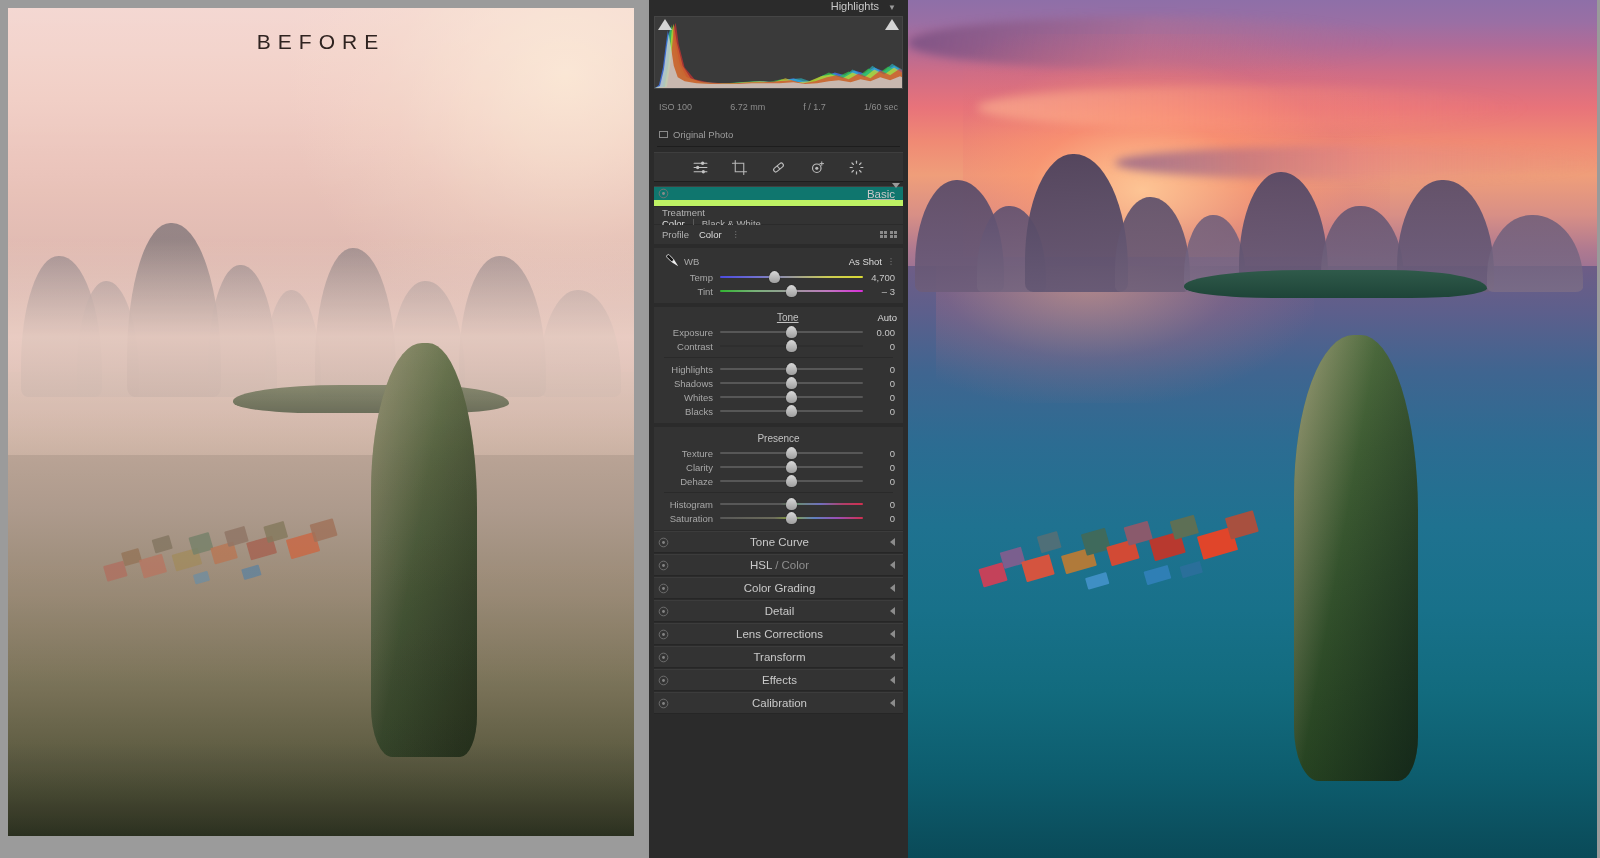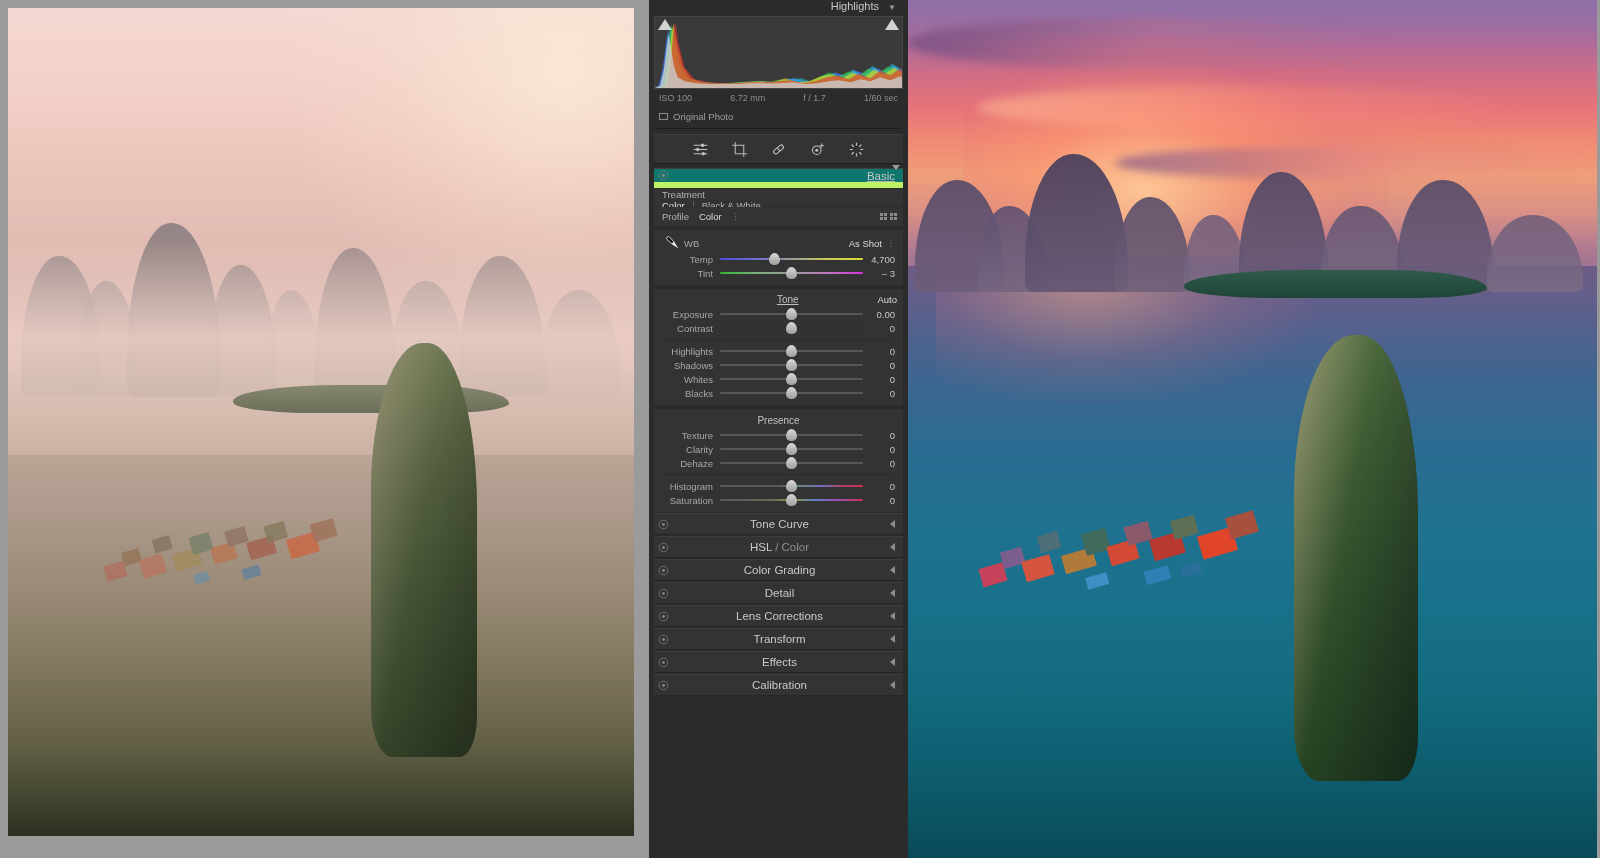--- a/index.html
+++ b/index.html
@@ -108,21 +108,21 @@
   }
   .hist-svg { position:absolute; inset:0; width:100%; height:100%; }
   .clip-tri {
     position:absolute; top:2px; width:0;height:0;
     border-left:7px solid transparent;border-right:7px solid transparent;
     border-bottom:11px solid #d4d4d4;
   }
   .clip-tri.l { left:3px; } .clip-tri.r { right:3px; }
   .hist-meta {
     display:flex; justify-content:space-between; align-items:center;
-    margin:0 8px; padding:4px 2px 3px 2px; font-size:9px; color:#8d8d8d;
+    margin:9px 8px; padding:4px 2px 3px 2px; font-size:9px; color:#8d8d8d;
   }
   .orig-photo {
     margin:2px 8px 0 8px; padding:3px 2px 6px 2px; font-size:9.5px; color:#9d9d9d;
     display:flex; align-items:center; gap:5px; border-bottom:1px solid #1d1d1d;
   }
   .orig-box { width:9px;height:7px;border:1px solid #8a8a8a; display:inline-block;}
 
   .tool-row {
     margin:5px 5px 0 5px; height:30px; background:#333333;
     display:flex; align-items:center; justify-content:center; gap:22px;
@@ -290,20 +290,21 @@
         <div class="vh" style="left:50%;top:50%;width:9%;height:9%;background:#a05a4a;"></div>
         <div class="vh" style="left:57%;top:45%;width:7%;height:8%;background:#7e7256;"></div>
         <div class="vh" style="left:63%;top:54%;width:10%;height:10%;background:#c4603d;"></div>
         <div class="vh" style="left:72%;top:50%;width:8%;height:9%;background:#9a6a52;"></div>
         <div class="vh" style="left:46%;top:62%;width:6%;height:5%;background:#5a7d96;"></div>
         <div class="vh" style="left:30%;top:58%;width:5%;height:5%;background:#6b8799;"></div>
       </div>
 
       <div class="ph-b-overlay"></div>
 
+      <div class="label-before">BEFORE</div>
     </div>
   </div>
 
   <div class="lr-panel">
 
     <div class="hist-title">
       <span>Highlights</span>
       <span class="chev">▼</span>
     </div>
 

